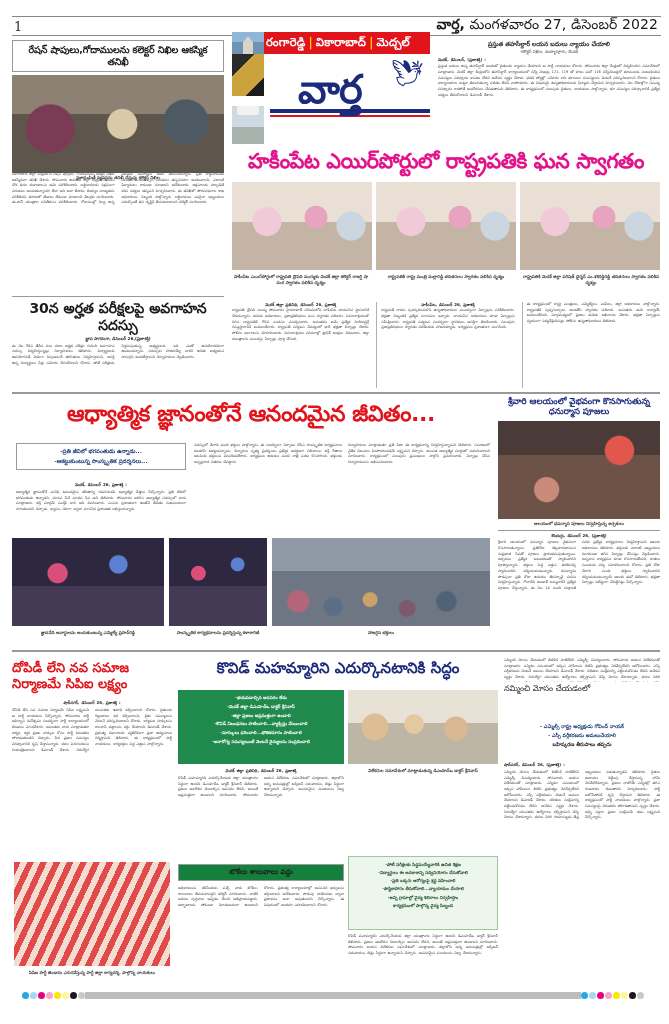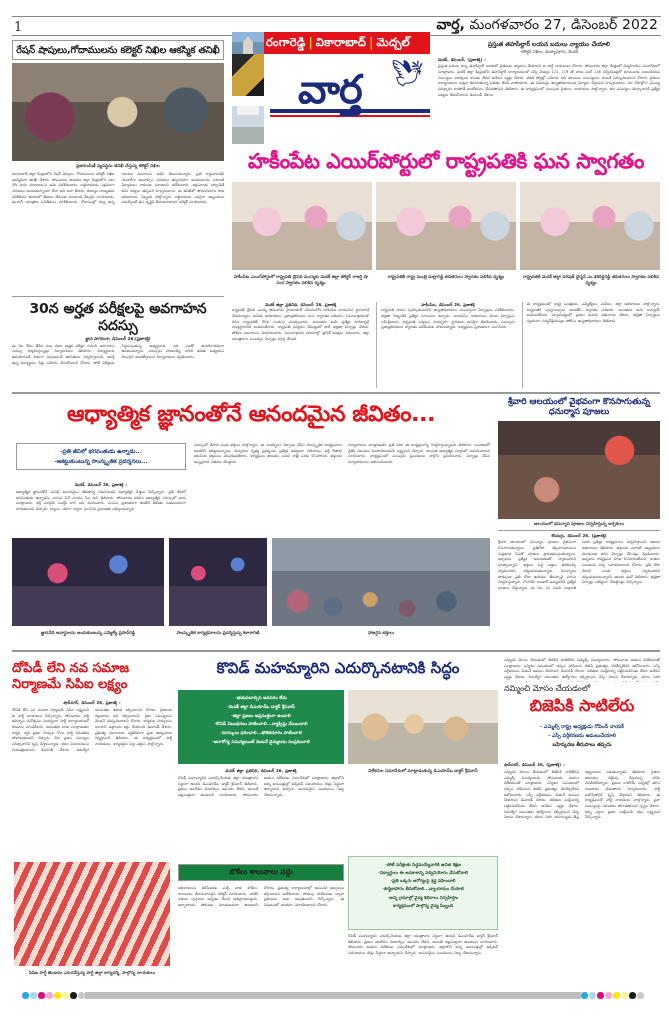--- a/index.html
+++ b/index.html
@@ -75,21 +75,21 @@
   .logo-underline { height: 4px; background: #1b2a7a; margin: 1px 0 0 4px; }
   .logo-underline2 { height: 2px; background: #e1131b; margin: 2px 0 0 4px; }
   .dove {
     position: absolute; right: 6px; top: 2px; font-size: 26px; color: #1b2a7a;
     transform: scaleX(-1);
   }
 
   
   .box-l-top { position: absolute; left: 12px; top: 40px; width: 212px; }
   .hd-l-top {
-    border: 1px solid #9a9a9a; padding: 3px 0; font-size: 9.5px; font-weight: 700;
+    border: 1px solid #9a9a9a; padding: 3px 12px; font-size: 9.5px; font-weight: 700;
     color: #1b1b1b; text-align: center; line-height: 1.25; letter-spacing: -.1px;
     background: #fff;
   }
   .hd-l-top-photo { height: 98px; margin-top: 3px; }
 
   
   .box-r-top { position: absolute; left: 438px; top: 40px; width: 222px; }
   .hd-r-top { font-size: 6px; font-weight: 700; color: #1b1b1b; text-align: center; line-height: 1.35; }
   .sub-r-top { font-size: 4.3px; color: #555; text-align: center; margin-top: 1px; line-height: 1.4; }
 
@@ -349,21 +349,20 @@
     <div>-విద్యార్థులు ఈ అవకాశాన్ని సద్వినియోగం చేసుకోవాలి</div>
     <div>-ప్రతి ఒక్కరు ఆరోగ్యంపై శ్రద్ధ వహించాలి</div>
     <div>-పౌష్టికాహారం తీసుకోవాలి...వ్యాయామం చేయాలి</div>
     <div>-అన్ని గ్రామాల్లో వైద్య శిబిరాలు నిర్వహిస్తాం</div>
     <div style="font-weight:700;">కార్యక్రమంలో పాల్గొన్న వైద్య సిబ్బంది</div>
   </div>
   <div class="tl" style="position:absolute;left:348px;top:934px;width:150px;height:38px;">కొవిడ్ మహమ్మారిని ఎదుర్కొనేందుకు జిల్లా యంత్రాంగం సిద్ధంగా ఉందని డిఎంహెచ్ఒ డాక్టర్ శ్రీనివాస్ తెలిపారు. ప్రజలు ఆందోళన చెందాల్సిన అవసరం లేదని, అయితే అప్రమత్తంగా ఉండాలని సూచించారు. సోమవారం ఆయన విలేకరుల సమావేశంలో మాట్లాడారు. జిల్లాలోని అన్ని ఆసుపత్రుల్లో ఆక్సిజన్ సదుపాయం, బెడ్లు సిద్ధంగా ఉన్నాయని చెప్పారు. అవసరమైన మందులను నిల్వ చేశామన్నారు.</div>
 
   <div class="tl" style="position:absolute;left:504px;top:658px;width:156px;height:24px;">నమ్మించి మోసం చేయడంలో బిజెపికి సాటిలేరని ఎమ్మెల్సీ విమర్శించారు. సోమవారం ఆయన విలేకరులతో మాట్లాడారు. ఎన్నికల సమయంలో ఇచ్చిన హామీలను బిజెపి ప్రభుత్వం నెరవేర్చలేదని ఆరోపించారు. ఎస్సీ వర్గీకరణను వెంటనే అమలు చేయాలని డిమాండ్ చేశారు. దళితుల సంక్షేమాన్ని పట్టించుకోవడం లేదని ఆవేదన వ్యక్తం చేశారు. నిరుద్యోగ యువతకు ఉద్యోగాలు కల్పిస్తామని చెప్పి మోసం చేశారన్నారు. ధరలు పెరిగి సామాన్యుడు తీవ్ర ఇబ్బందులు పడుతున్నాడని తెలిపారు. రైతుల ఆదాయం రెట్టింపు చేస్తామన్న హామీ నెరవేరలేదన్నారు. ప్రజలు రాబోయే ఎన్నికల్లో తగిన గుణపాఠం చెబుతారని హెచ్చరించారు. పార్టీ బలోపేతానికి కృషి చేస్తామని తెలిపారు. ఈ కార్యక్రమంలో పార్టీ నాయకులు పాల్గొన్నారు. ప్రజా సమస్యలపై నిరంతరం పోరాడతామని స్పష్టం చేశారు. అన్ని వర్గాల ప్రజల సంక్షేమమే తమ లక్ష్యమని పేర్కొన్నారు.</div>
   <div class="br-hd1">నమ్మించి మోసం చేయడంలో</div>
-  <div class="br-hd2">బిజెపికి సాటిలేరు</div>
   <div class="br-sub">
     <div>- ఎమ్మెల్సీ రాష్ట్ర అధ్యక్షుడు గోవింద్ నాయక్</div>
     <div>- ఎస్సీ వర్గీకరణను అమలుచేయాలి</div>
     <div style="font-weight:700;color:#1b1b1b;">బహిష్కరణ తీరుపాలు తప్పదు</div>
   </div>
   <div class="tl b" style="position:absolute;left:504px;top:762px;width:156px;font-size:4px;">షాద్‌నగర్, డిసెంబర్ 26, (ప్రజాశక్తి) :</div>
   <div class="tl" style="position:absolute;left:504px;top:770px;width:156px;height:200px;column-count:2;column-gap:6px;">నమ్మించి మోసం చేయడంలో బిజెపికి సాటిలేరని ఎమ్మెల్సీ విమర్శించారు. సోమవారం ఆయన విలేకరులతో మాట్లాడారు. ఎన్నికల సమయంలో ఇచ్చిన హామీలను బిజెపి ప్రభుత్వం నెరవేర్చలేదని ఆరోపించారు. ఎస్సీ వర్గీకరణను వెంటనే అమలు చేయాలని డిమాండ్ చేశారు. దళితుల సంక్షేమాన్ని పట్టించుకోవడం లేదని ఆవేదన వ్యక్తం చేశారు. నిరుద్యోగ యువతకు ఉద్యోగాలు కల్పిస్తామని చెప్పి మోసం చేశారన్నారు. ధరలు పెరిగి సామాన్యుడు తీవ్ర ఇబ్బందులు పడుతున్నాడని తెలిపారు. రైతుల ఆదాయం రెట్టింపు చేస్తామన్న హామీ నెరవేరలేదన్నారు. ప్రజలు రాబోయే ఎన్నికల్లో తగిన గుణపాఠం చెబుతారని హెచ్చరించారు. పార్టీ బలోపేతానికి కృషి చేస్తామని తెలిపారు. ఈ కార్యక్రమంలో పార్టీ నాయకులు పాల్గొన్నారు. ప్రజా సమస్యలపై నిరంతరం పోరాడతామని స్పష్టం చేశారు. అన్ని వర్గాల ప్రజల సంక్షేమమే తమ లక్ష్యమని పేర్కొన్నారు.</div>
 
   <div class="regbar">
     <div class="dots">

